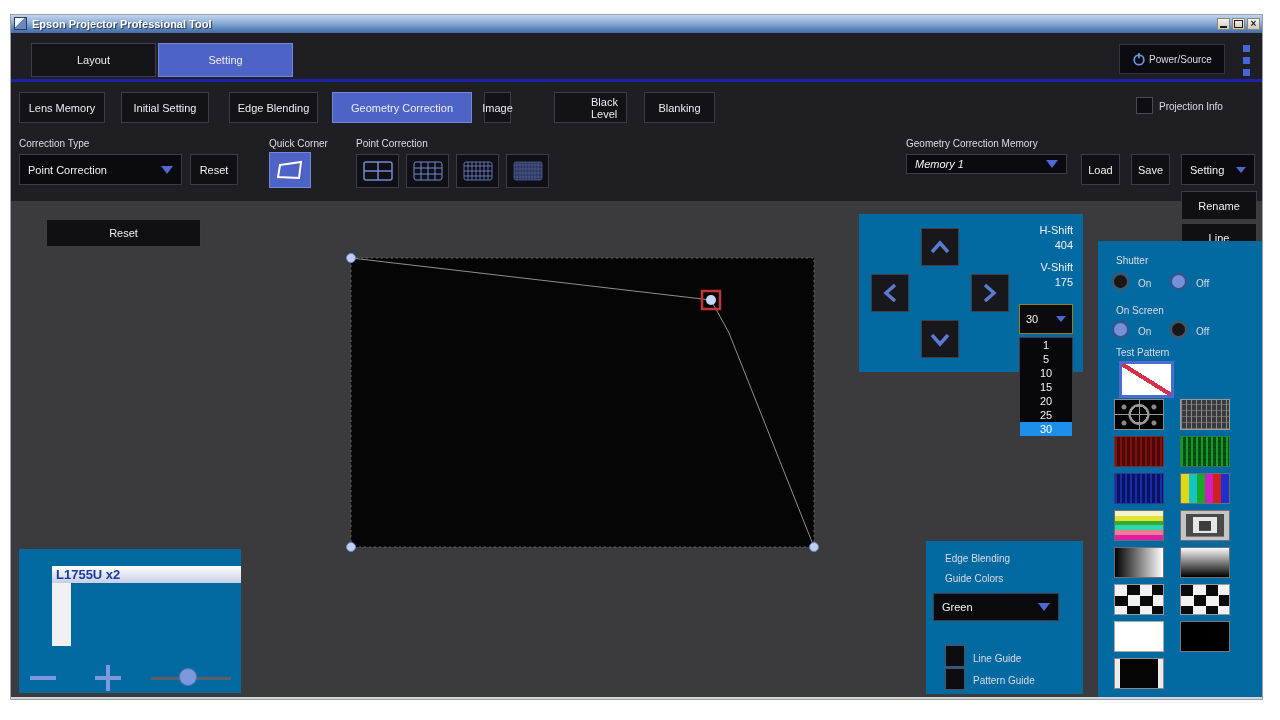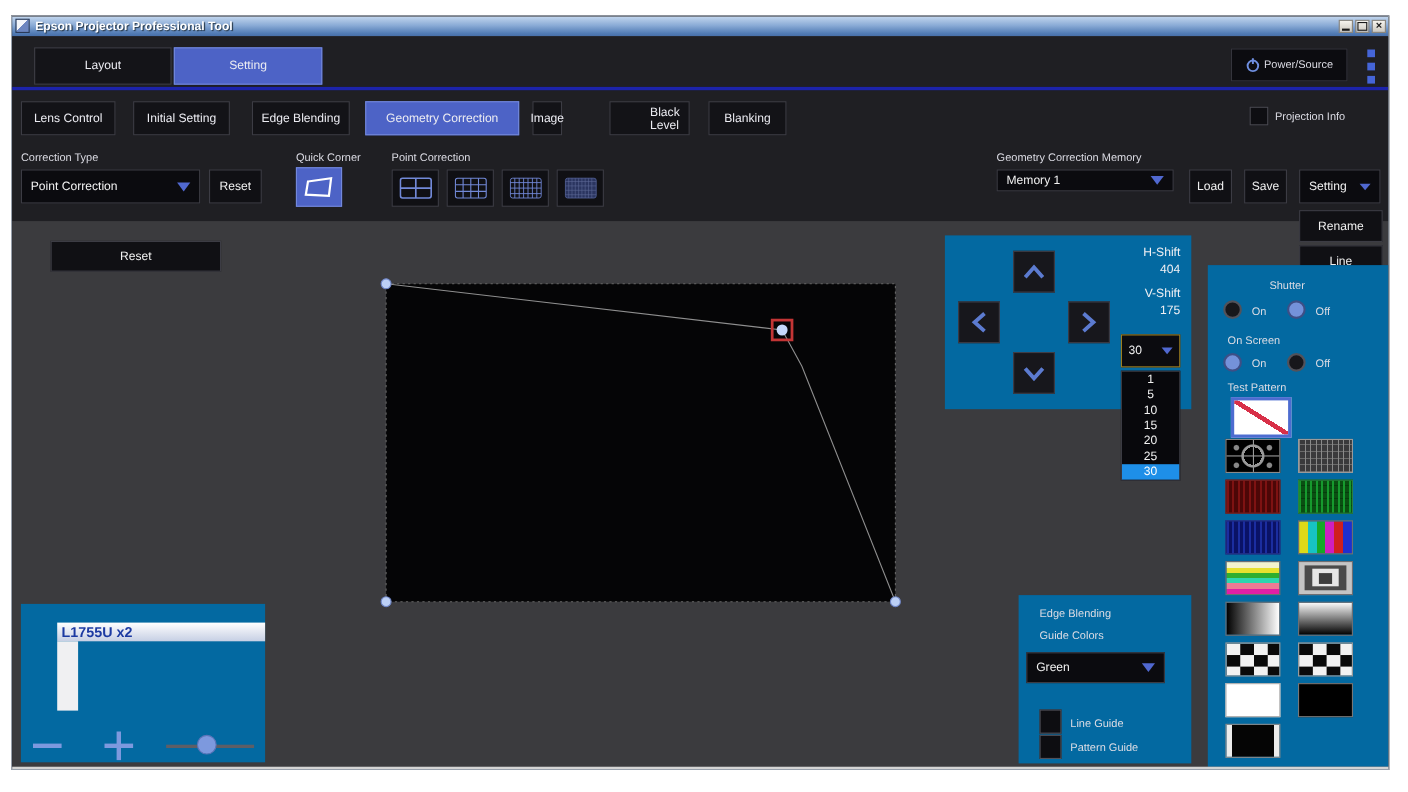--- a/index.html
+++ b/index.html
@@ -92,21 +92,21 @@
     <span class="lbl10">Power/Source</span>
   </div>
   <div class="abs" style="left:1232px;top:30px;">
     <div style="width:7px;height:7px;background:#4565d8;margin-bottom:5px;"></div>
     <div style="width:7px;height:7px;background:#4565d8;margin-bottom:5px;"></div>
     <div style="width:7px;height:7px;background:#4565d8;"></div>
   </div>
   <div class="abs blue-line"></div>
 
   <div class="abs stab" style="left:8px;width:86px;">
-        <span>Lens Control</span>
+        <span>Lens Memory</span>
       </div>
   <div class="abs stab" style="left:110px;width:88px;">
         <span>Initial Setting</span>
       </div>
   <div class="abs stab" style="left:218px;width:89px;">
         <span>Edge Blending</span>
       </div>
   <div class="abs stab on" style="left:321px;width:140px;">
         <span>Geometry Correction</span>
       </div>
@@ -187,21 +187,21 @@
             <line x1="22" y1="1" x2="22" y2="19"></line>
             <line x1="25" y1="1" x2="25" y2="19"></line>
             <line x1="1" y1="4" x2="29" y2="4"></line>
             <line x1="1" y1="8" x2="29" y2="8"></line>
             <line x1="1" y1="12" x2="29" y2="12"></line>
             <line x1="1" y1="16" x2="29" y2="16"></line>
           </g>
         </svg>
   </div>
   <div class="abs lbl10" style="left:895px;top:123px;">Geometry Correction Memory</div>
-  <div class="abs dd" style="left:895px;top:139px;width:161px;height:20px;">
+  <div class="abs dd" style="left:895px;top:139px;width:161px;height:20px;font-style:italic;">
     <span>Memory 1</span>
         <span class="caret"></span>
   </div>
   <div class="abs dbtn" style="left:1070px;top:139px;width:39px;height:31px;">
         <span>Load</span>
       </div>
   <div class="abs dbtn" style="left:1120px;top:139px;width:39px;height:31px;">
         <span>Save</span>
       </div>
   <div class="abs dd" style="left:1170px;top:139px;width:74px;height:31px;">
@@ -269,21 +269,21 @@
     <div>1</div>
     <div>5</div>
     <div>10</div>
     <div>15</div>
     <div>20</div>
     <div>25</div>
     <div class="sel">30</div>
   </div>
 
   <div class="abs panel" style="left:1087px;top:226px;width:166px;height:456px;z-index:4;">
-    <div class="abs lbl10" style="left:18px;top:14px;margin-left:38px;">Shutter</div>
+    <div class="abs lbl10" style="left:18px;top:14px;">Shutter</div>
     <div class="abs radio" style="left:14px;top:32px;"></div>
     <div class="abs lbl10" style="left:40px;top:37px;">On</div>
     <div class="abs radio on" style="left:72px;top:32px;"></div>
     <div class="abs lbl10" style="left:98px;top:37px;">Off</div>
     <div class="abs lbl10" style="left:18px;top:64px;">On Screen</div>
     <div class="abs radio on" style="left:14px;top:80px;"></div>
     <div class="abs lbl10" style="left:40px;top:85px;">On</div>
     <div class="abs radio" style="left:72px;top:80px;"></div>
     <div class="abs lbl10" style="left:98px;top:85px;">Off</div>
     <div class="abs lbl10" style="left:18px;top:106px;">Test Pattern</div>

